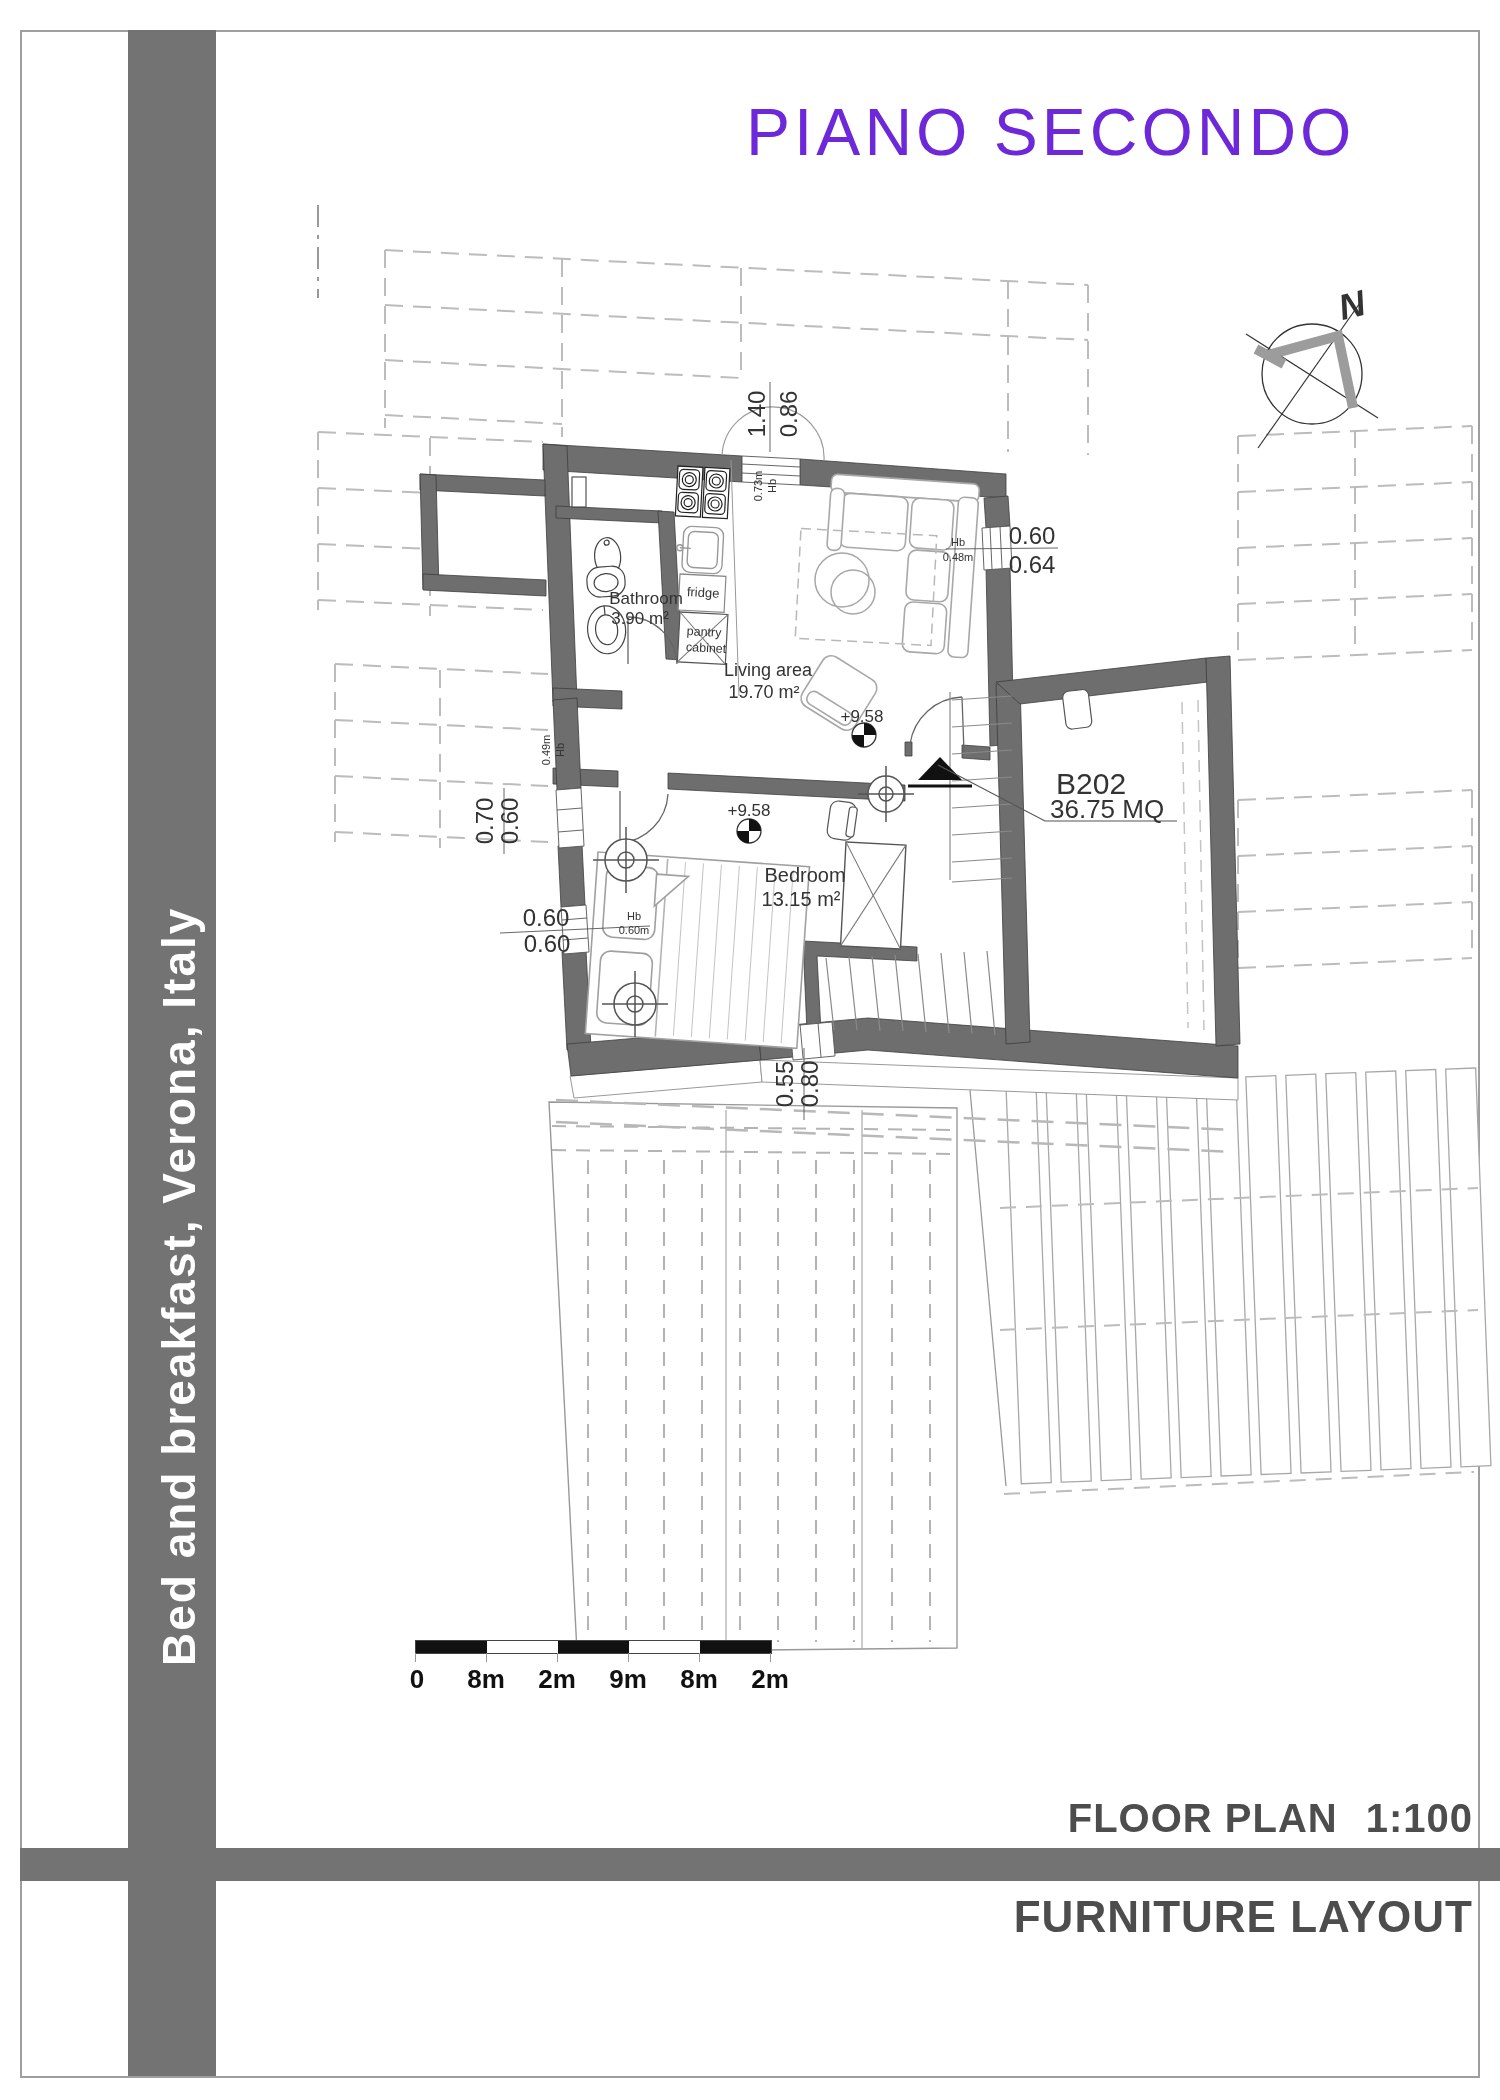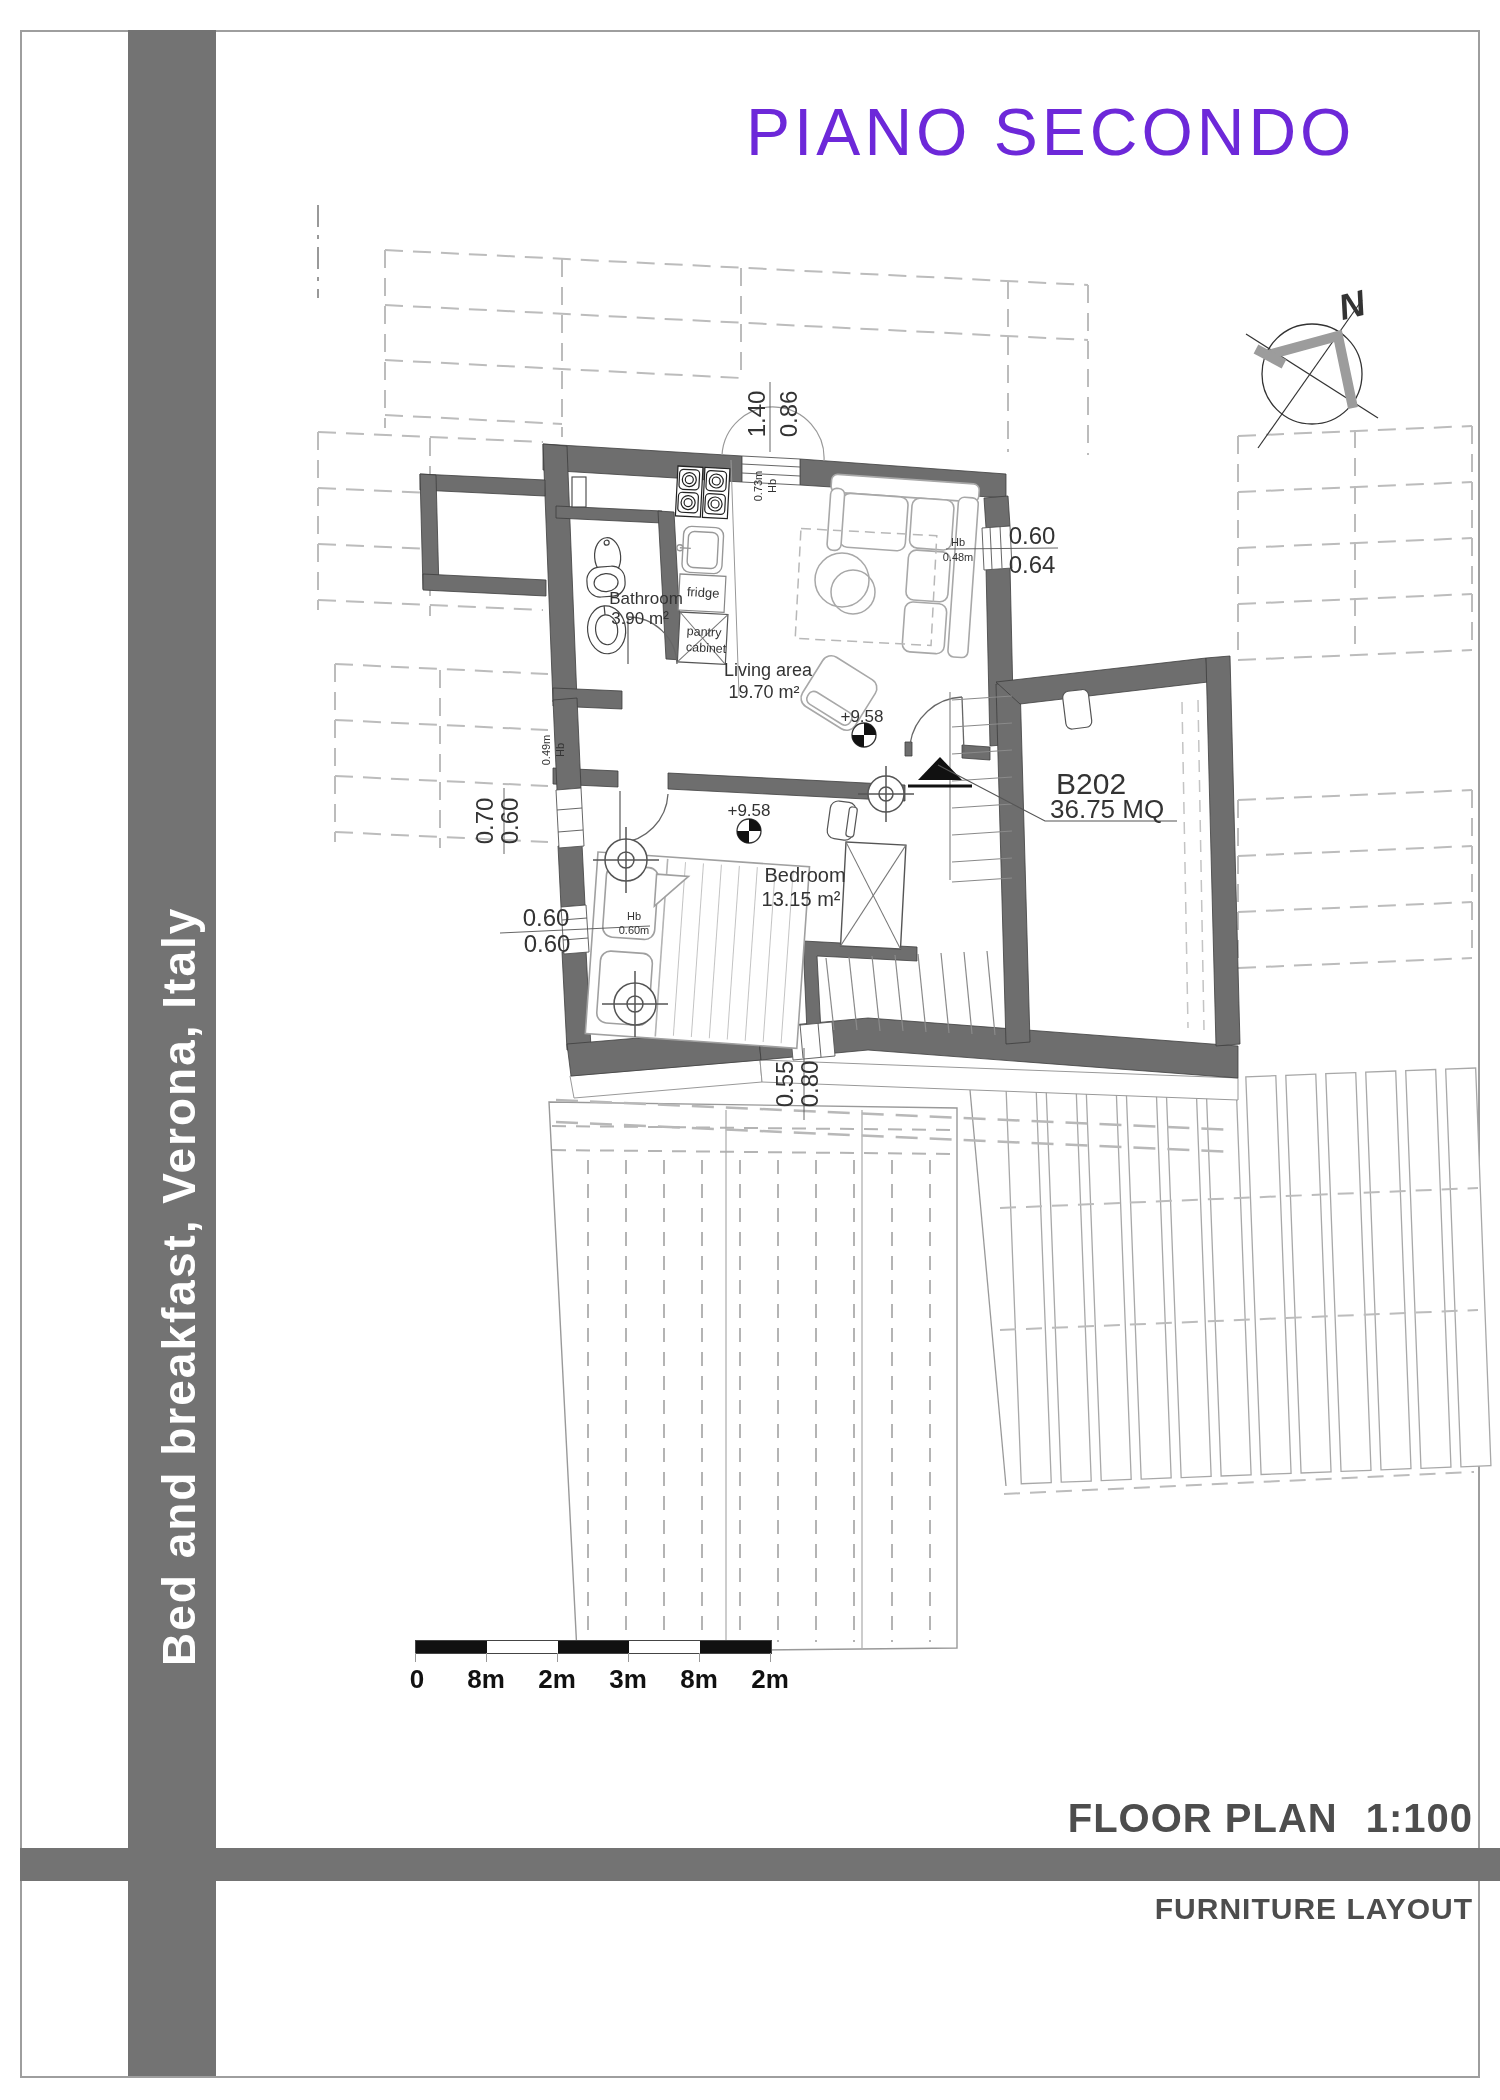--- a/index.html
+++ b/index.html
@@ -9,21 +9,21 @@
          border:2px solid #9e9e9e;box-sizing:border-box;}
   .vbar{position:absolute;left:128px;top:30px;width:88px;height:2046px;background:#737373;}
   .vbar-label{position:absolute;left:152px;top:1666px;transform:rotate(-90deg);
               transform-origin:0 0;white-space:nowrap;color:#fff;font-size:46px;
               font-weight:bold;letter-spacing:2px;}
   .title{position:absolute;left:746px;top:94px;font-size:66px;letter-spacing:4px;
          color:#6d28d9;font-weight:400;white-space:nowrap;}
   .hbar{position:absolute;left:20px;top:1848px;width:1480px;height:33px;background:#737373;}
   .floorplan-line{position:absolute;right:27px;top:1796px;font-size:40px;font-weight:bold;
                   color:#4d4d4d;letter-spacing:1px;display:flex;gap:28px;}
-  .furniture-line{position:absolute;right:27px;top:1892px;font-size:30px;font-weight:bold;
+  .furniture-line{position:absolute;right:27px;top:1892px;font-size:44px;font-weight:bold;
                   color:#4d4d4d;letter-spacing:1px;}
   .scalebar{position:absolute;left:415px;top:1640px;}
   .scalebar .segs{display:flex;width:355px;height:12px;border:1px solid #444;box-sizing:content-box;}
   .scalebar .seg{width:71px;height:12px;}
   .seg.b{background:#111;} .seg.w{background:#fff;}
   .tick{position:absolute;width:1px;height:9px;background:#999;top:13px;}
   .slab{position:absolute;top:24px;transform:translateX(-50%);font-size:26px;font-weight:bold;color:#111;}
   svg{position:absolute;left:0;top:0;}
   text{font-family:"Liberation Sans",sans-serif;fill:#333;}
 </style>
@@ -417,21 +417,21 @@
   </div>
   <div class="tick" style="left:0px"></div>
   <div class="tick" style="left:71px"></div>
   <div class="tick" style="left:142px"></div>
   <div class="tick" style="left:213px"></div>
   <div class="tick" style="left:284px"></div>
   <div class="tick" style="left:355px"></div>
   <span class="slab" style="left:2px">0</span>
   <span class="slab" style="left:71px">8m</span>
   <span class="slab" style="left:142px">2m</span>
-  <span class="slab" style="left:213px">3m</span>
+  <span class="slab" style="left:213px">9m</span>
   <span class="slab" style="left:284px">8m</span>
   <span class="slab" style="left:355px">2m</span>
 </div>
 
 <div class="floorplan-line">
   <span>FLOOR PLAN</span>
   <span>1:100</span>
 </div>
 <div class="hbar"></div>
 <div class="furniture-line">FURNITURE LAYOUT</div>

